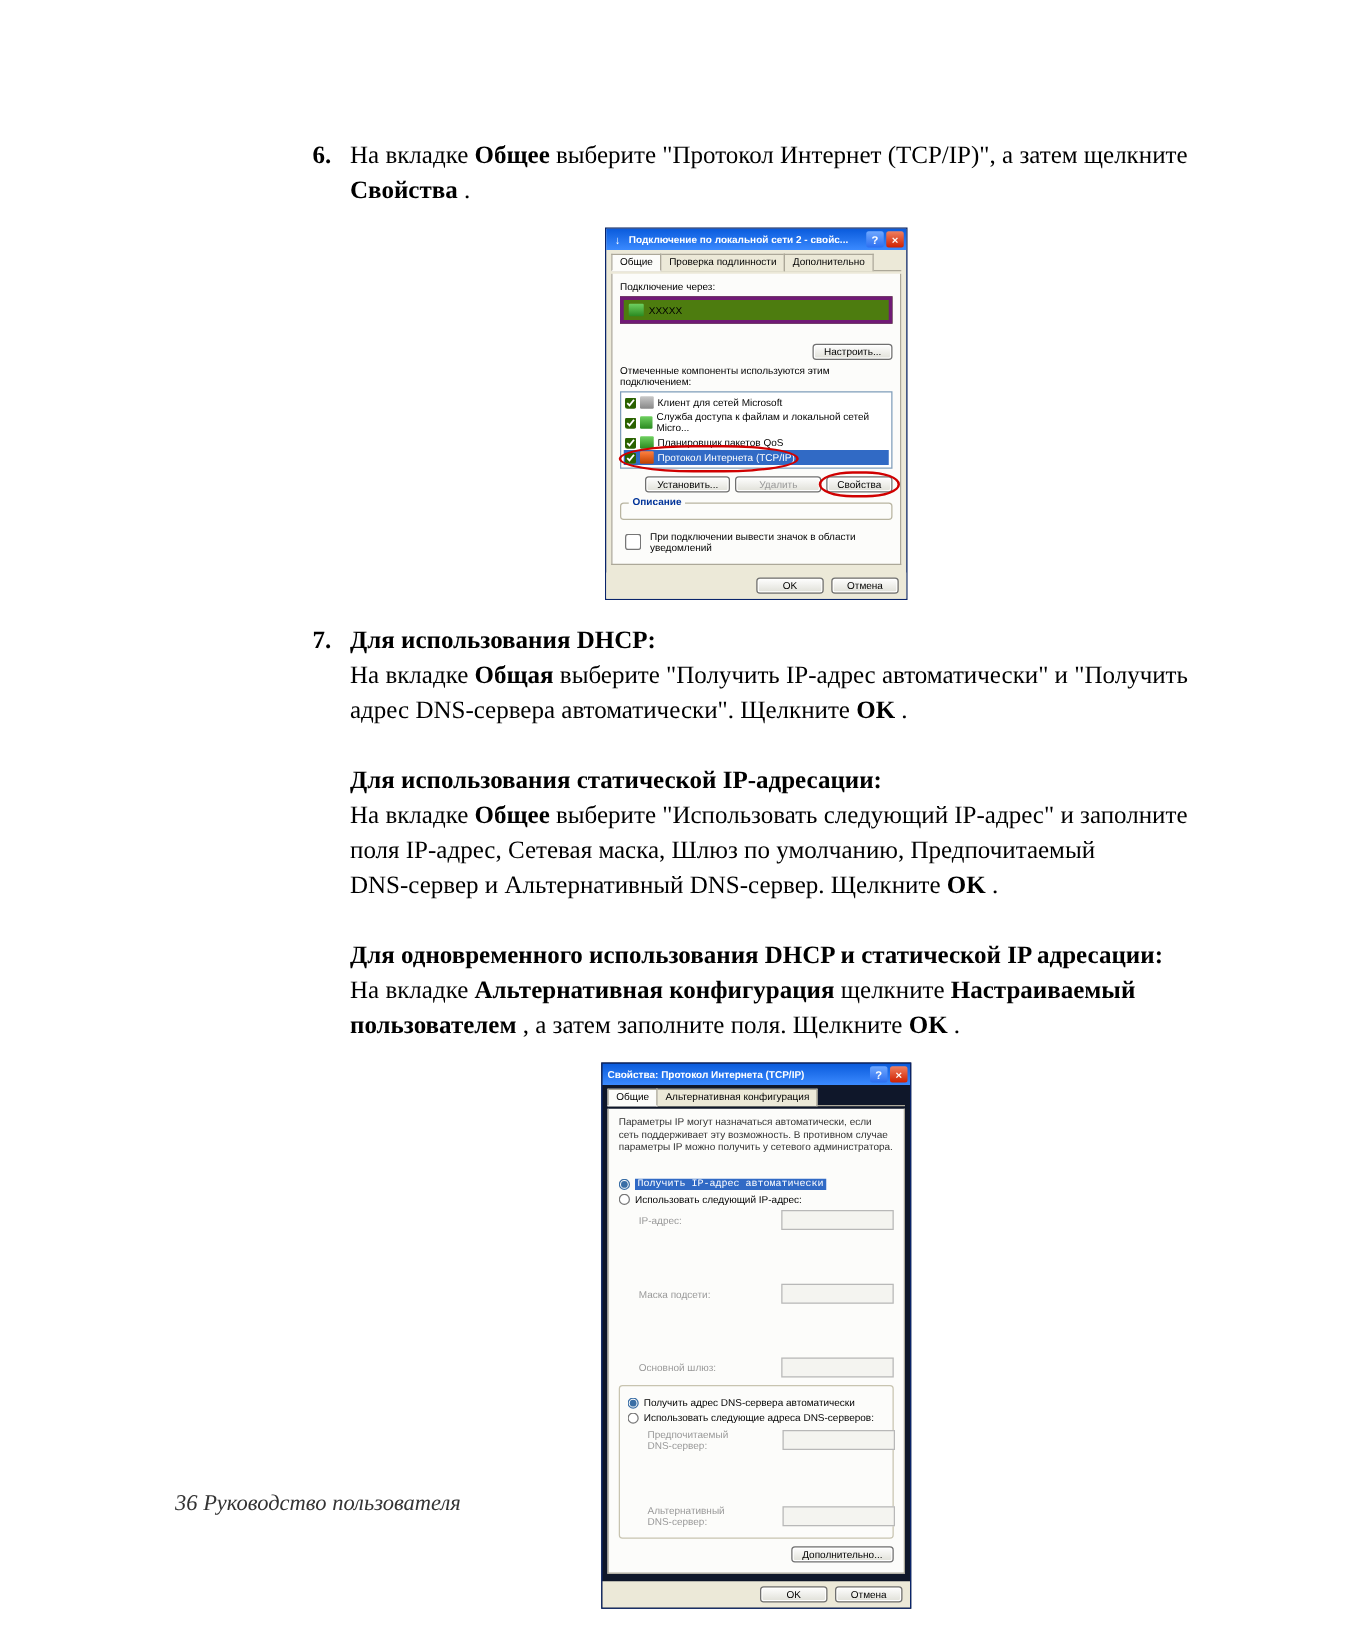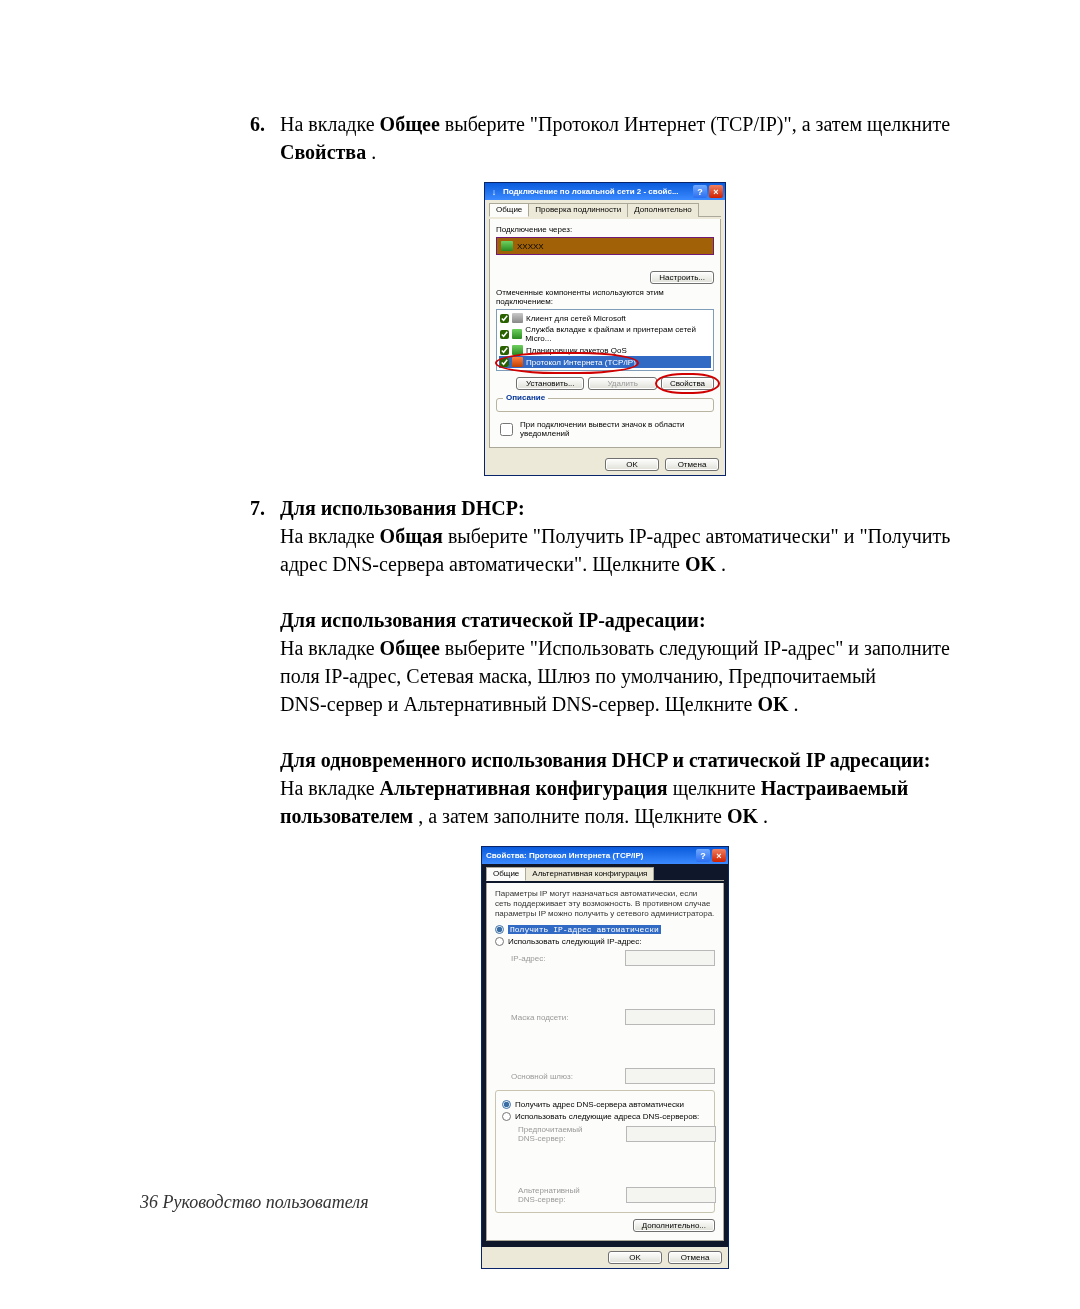--- a/index.html
+++ b/index.html
@@ -113,22 +113,22 @@
     z-index: 1;
   }
   .tab-panel {
     border: 1px solid #aca899;
     border-top: none;
     padding: 6px 6px 8px 6px;
     background: #fcfcfa;
   }
   .field-label { font-size: 8px; margin-bottom: 3px; }
   .white-box {
-    background: #a16207;
-    border: 1px solid #701a75;
+    background: #4d7c0f;
+    border: 3px solid #701a75;
     padding: 3px 4px;
     font-size: 8px;
     display: flex;
     align-items: flex-end;
     gap: 4px;
   }
   .nic-icon {
     width: 12px; height: 10px;
     background: linear-gradient(#6fd060,#2a8a20);
     border-radius: 1px;
@@ -192,37 +192,37 @@
     font-weight: bold;
   }
   .desc-group .legend {
     position: absolute;
     top: -6px; left: 6px;
     background: #fcfcfa;
     padding: 0 3px;
     font-size: 8px;
     color: #003399;
   }
-  .chk-line { display:flex; align-items:flex-start; gap:4px; font-size:8px; margin-top:8px; }
+  .chk-line { display:flex; align-items:center; gap:4px; font-size:8px; margin-top:8px; }
   .dlg-footer {
     display:flex; justify-content:flex-end; gap:6px;
     padding: 4px 6px 4px 6px;
     background:#ece9d8;
   }
 
   
   .dlg2 {
     width: 246px;
     border: 1px solid #0a246a;
     background: #0f172a;
     font-size: 8px;
     color:#000;
   }
   .dlg2 .tab-panel { padding: 6px 8px 8px 8px; }
-  .intro-text { font-size: 8px; color:#333; line-height:1.25; margin-bottom:6px; }
+  .intro-text { font-size: 8px; color:#333; line-height:1.25; margin-bottom:20px; }
   .radio-line { display:flex; align-items:center; gap:4px; font-size:8px; margin:3px 0; }
   .radio-line input[type=radio] { width:9px; height:9px; margin:0; accent-color:#3a6ea5; }
   .radio-line.sel span.rl-label { background:#316ac5; color:#fff; padding:0 2px;font-family:Liberation Mono, monospace; }
   .ip-grid {
     margin: 4px 0 2px 16px;
     display: grid;
     grid-template-columns: 1fr 90px;
     row-gap: 4px;
     column-gap: 6px;
     align-items: center;
@@ -290,21 +290,21 @@
 
         <div class="list-box" style="position:relative;">
           <div class="lb-row">
             <input type="checkbox" checked="" style="">
             <span class="lb-icon ic-gray"></span>
             <span>Клиент для сетей Microsoft</span>
           </div>
           <div class="lb-row">
             <input type="checkbox" checked="" style="">
             <span class="lb-icon ic-green"></span>
-            <span>Служба вкладке к файлам и принтерам сетей Micro...</span>
+            <span>Служба доступа к файлам и локальной сетей Micro...</span>
           </div>
           <div class="lb-row">
             <input type="checkbox" checked="" style="">
             <span class="lb-icon ic-green"></span>
             <span>Планировщик пакетов QoS</span>
           </div>
           <div class="lb-row sel">
             <input type="checkbox" checked="" style="">
             <span class="lb-icon ic-tcp"></span>
             <span>Протокол Интернета (TCP/IP)</span>

